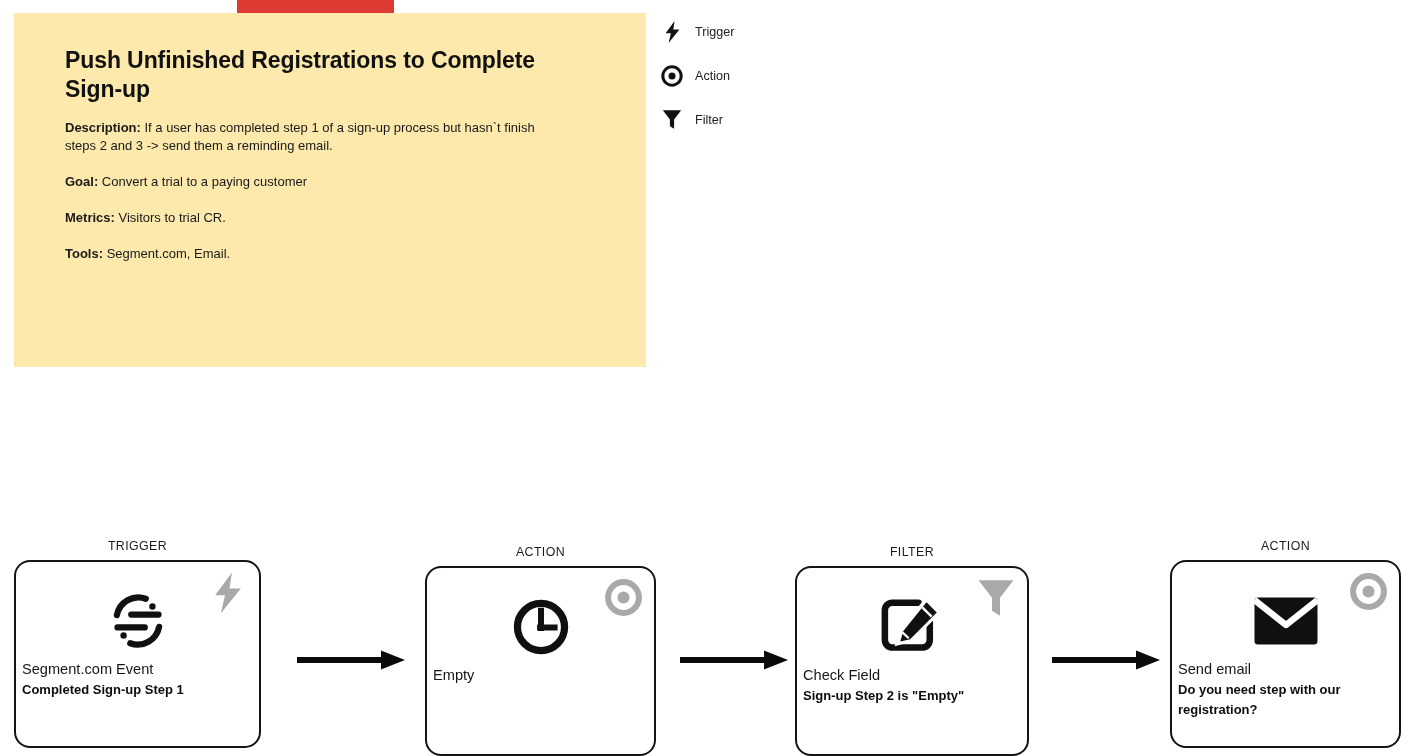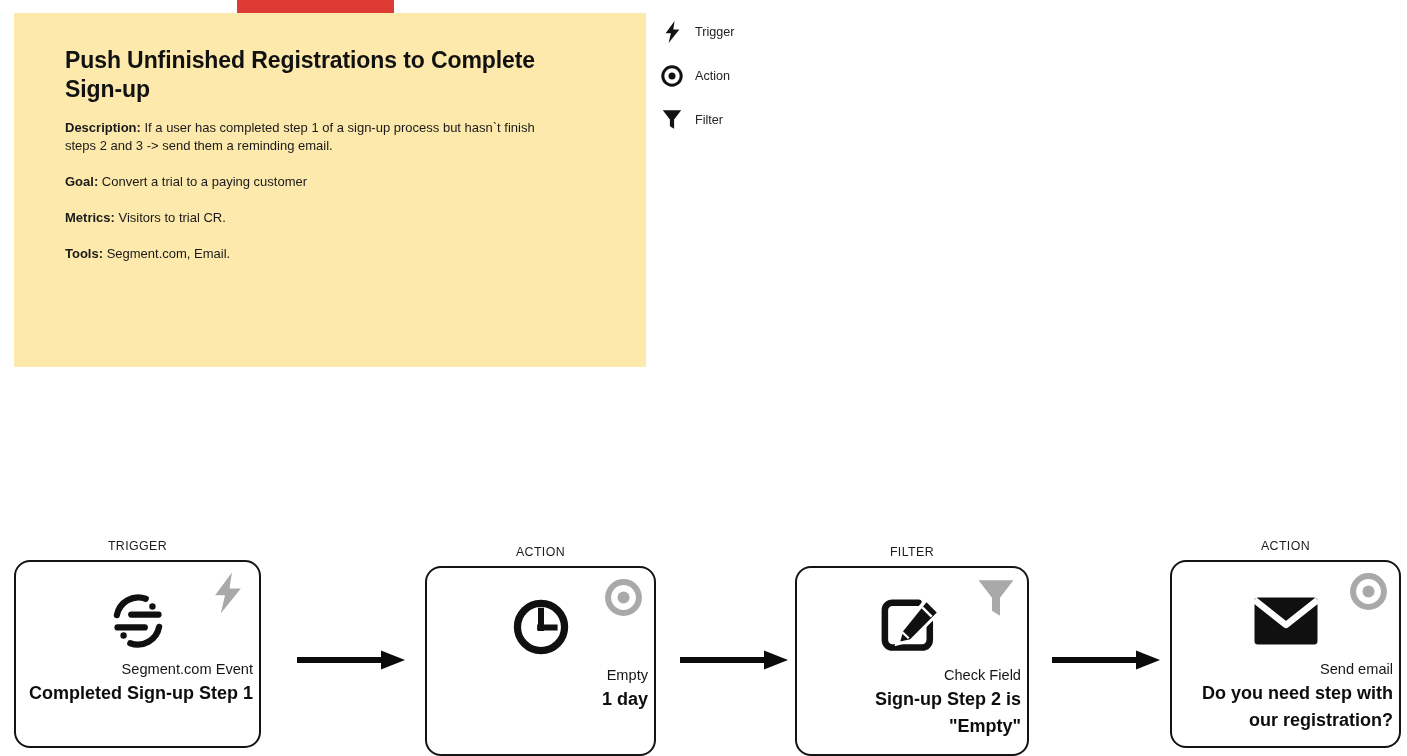--- a/index.html
+++ b/index.html
@@ -117,29 +117,29 @@
     top: 28px;
     display: flex;
     align-items: center;
     justify-content: center;
     height: 62px;
   }
   .node-labels {
     position: absolute;
     left: 6px; right: 6px;
     top: 96px;
-    text-align: right;
+    text-align: left;
   }
   .node-title {
     font-size: 14.6px;
     color: #161616;
     line-height: 1.52;
   }
   .node-sub {
-    font-size: 18px;
+    font-size: 13px;
     font-weight: bold;
     color: #0d0d0d;
     line-height: 1.5;
   }
 
   .arrow { position: absolute; }
 
   
   #node-1 { left: 14px;   top: 560px; width: 247px; height: 188px; }
   #node-2 { left: 425px;  top: 566px; width: 231px; height: 190px; }
@@ -267,21 +267,20 @@
         <div class="node-icon">
           <svg width="58" height="58" viewBox="0 0 64 64" aria-hidden="true">
             <circle cx="32" cy="32" r="26" fill="none" stroke="#101010" stroke-width="8"></circle>
             <path d="M32 14 L32 33" stroke="#101010" stroke-width="6.6" stroke-linecap="square"></path>
             <path d="M31 32.6 L47 32.6" stroke="#101010" stroke-width="6.6" stroke-linecap="square"></path>
           </svg>
         </div>
 
         <div class="node-labels">
           <div class="node-title">Empty</div>
-          <div class="node-sub">1 day</div>
         </div>
 
       </div>
     </div>
 
     <div class="arrow" id="arrow-2">
       <svg width="110" height="24" viewBox="0 0 110 24" aria-hidden="true">
         <path d="M0 12 L86 12" stroke="#0b0b0b" stroke-width="6"></path>
         <path d="M84 2.5 L108 12 L84 21.5 Z" fill="#0b0b0b"></path>
       </svg>

